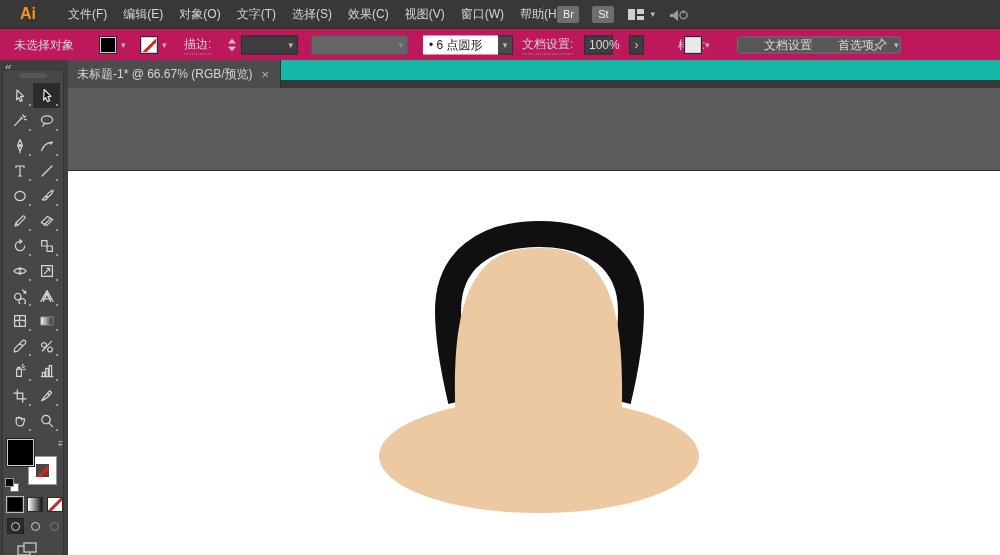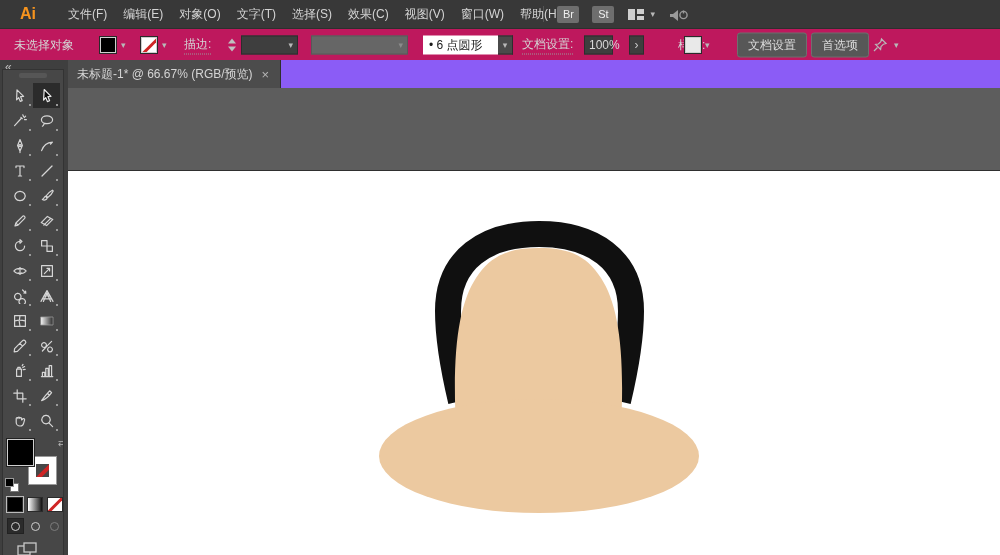--- a/index.html
+++ b/index.html
@@ -33,28 +33,28 @@
              justify-content:flex-end; padding:0 4px; color:#d8d8d8; }
   .dd-disabled { background:#666; border:1px solid #585858; height:19px; display:flex; align-items:center;
                  justify-content:flex-end; padding:0 4px; }
   .dd-disabled .chev { color:#8b8b8b; }
   .combo-white { background:#fff; color:#1a1a1a; height:19px; display:flex; align-items:center; padding:0 6px; }
   .combo-chev { background:#4a4a4a; border:1px solid #2d2d2d; border-left:none; height:19px; width:15px;
                 display:flex; align-items:center; justify-content:center; }
   .stepper { display:flex; flex-direction:column; gap:3px; align-items:center; }
   .tri-up { width:0; height:0; border-left:4px solid transparent; border-right:4px solid transparent; border-bottom:5px solid #c0c0c0; }
   .tri-down { width:0; height:0; border-left:4px solid transparent; border-right:4px solid transparent; border-top:5px solid #c0c0c0; }
-  .cb-btn { background:#575757; border:1px solid #6f6f6f; border-radius:3px; color:#dcdcdc; height:25px;
-            padding:0 10px; display:flex; align-items:center; font-size:12px; }
+  .cb-btn { background:#575757; border:1px solid #6f6f6f; border-radius:3px; color:#dcdcdc; height:17px;
+            padding:0 26px; display:flex; align-items:center; font-size:12px; }
   .expand-btn { background:#3e3e3e; border:1px solid #2d2d2d; height:19px; width:15px; color:#c9c9c9;
                 display:flex; align-items:center; justify-content:center; }
 
   
   #workspace { position:absolute; top:60px; left:0; right:0; bottom:0; }
-  #tab-bar { position:absolute; left:0; right:0; top:0; height:28px; background:#8b5cf6; z-index:1;text-align:right; }
+  #tab-bar { position:absolute; left:0; right:0; top:0; height:20px; background:#14b8a6; z-index:1;text-align:right; }
   #doc-tab { position:absolute; left:66px; top:0; height:28px; background:#4c4c4c; display:flex;
              align-items:center; gap:9px; padding:0 11px; border-right:1px solid #2f2f2f; }
   #doc-tab .close { color:#b5b5b5; font-size:13px; }
 
   #canvas { position:absolute; left:68px; top:28px; right:0; bottom:0; background:#5d5d5d; }
   #artboard { position:absolute; left:0; right:0; top:82px; bottom:0; background:#fff; border-top:1px solid #2f2f2f; }
   #artwork-svg { position:absolute; left:0; top:1px; }
 
   
   #dock { position:absolute; left:0; top:0; width:68px; bottom:0; background:#3f3f3f; z-index:2; }

